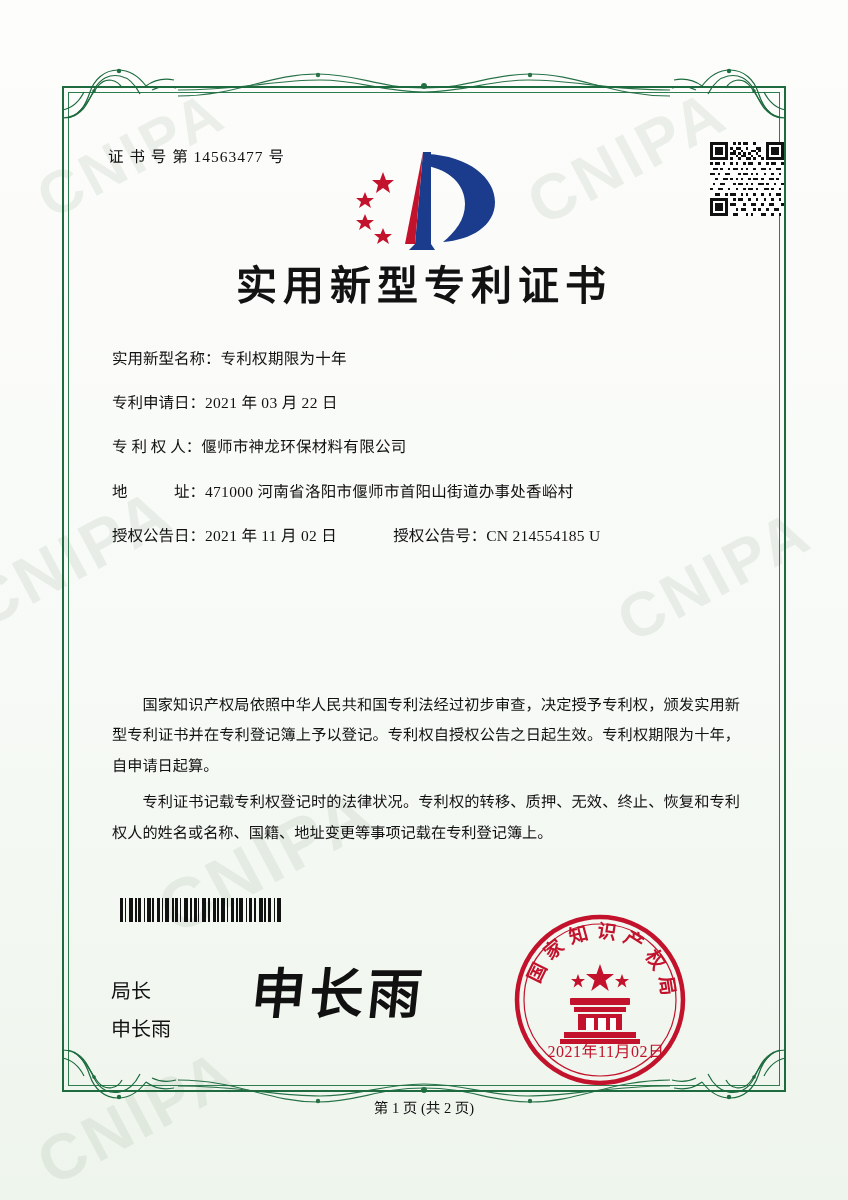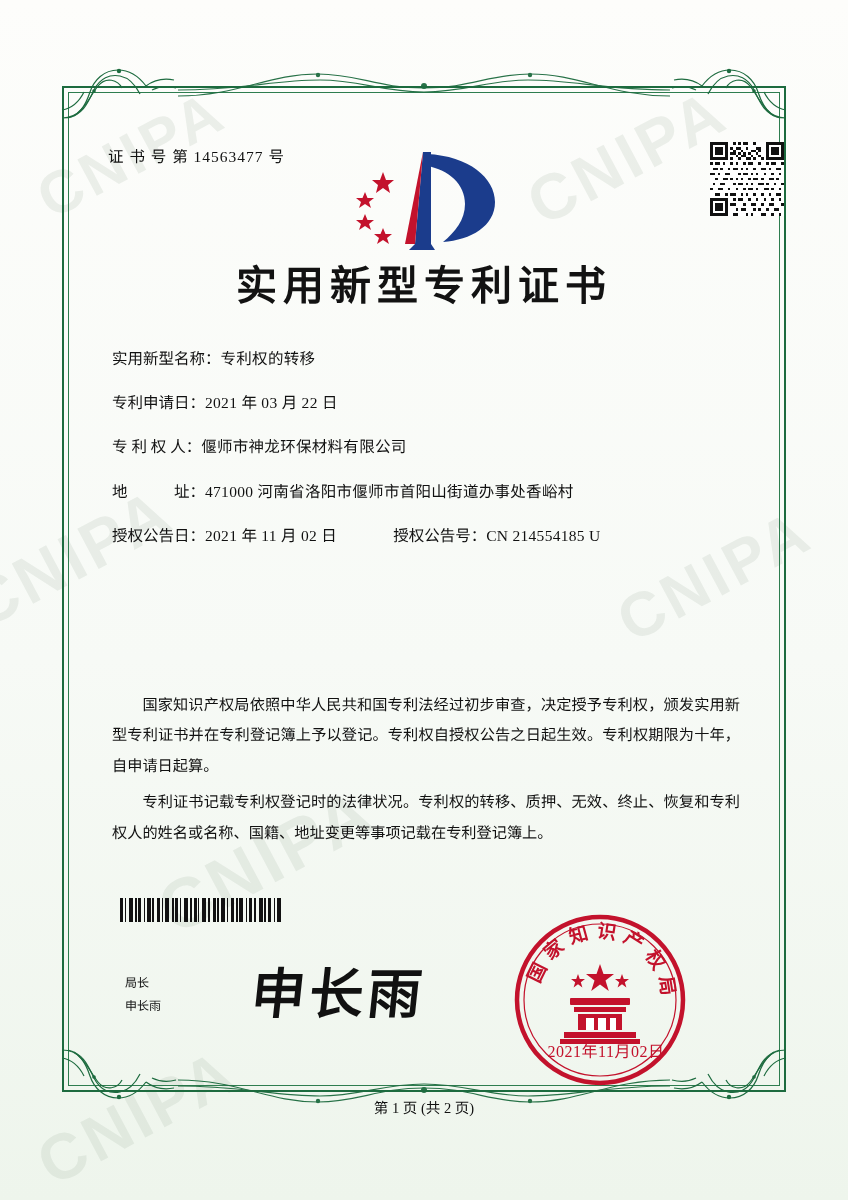--- a/index.html
+++ b/index.html
@@ -172,23 +172,23 @@
     width: 220px;
     height: 24px;
     display: flex;
     align-items: stretch;
   }
   .barcode i { display:block; background:#111; height:100%; }
 
   
   .sig-label {
     position: absolute;
-    left: 125px;
+    left: 111px;
     top: 972px;
-    font-size: 12px;
+    font-size: 20px;
     line-height: 1.9;
     color: #111;
   }
   .sig-hand {
     position: absolute;
     left: 252px;
     top: 950px;
     font-size: 54px;
     color: #111;
     font-family: "DejaVu Serif", serif;
@@ -481,21 +481,21 @@
         <polygon points="64,80 66.5,86 73,86 68,90 70,96 64,92 58,96 60,90 55,86 61.5,86"></polygon>
       </g>
     </svg>
   </div>
 
   <div class="title">实用新型专利证书</div>
 
   <div class="fields">
     <div class="field">
       <span class="lbl">实用新型名称：</span>
-      <span class="val">专利权的转移</span>
+      <span class="val">专利权期限为十年</span>
     </div>
     <div class="field">
       <span class="lbl">专利申请日：</span>
       <span class="val">2021 年 03 月 22 日</span>
     </div>
     <div class="field">
       <span class="lbl">专 利 权 人：</span>
       <span class="val">偃师市神龙环保材料有限公司</span>
     </div>
     <div class="field">

